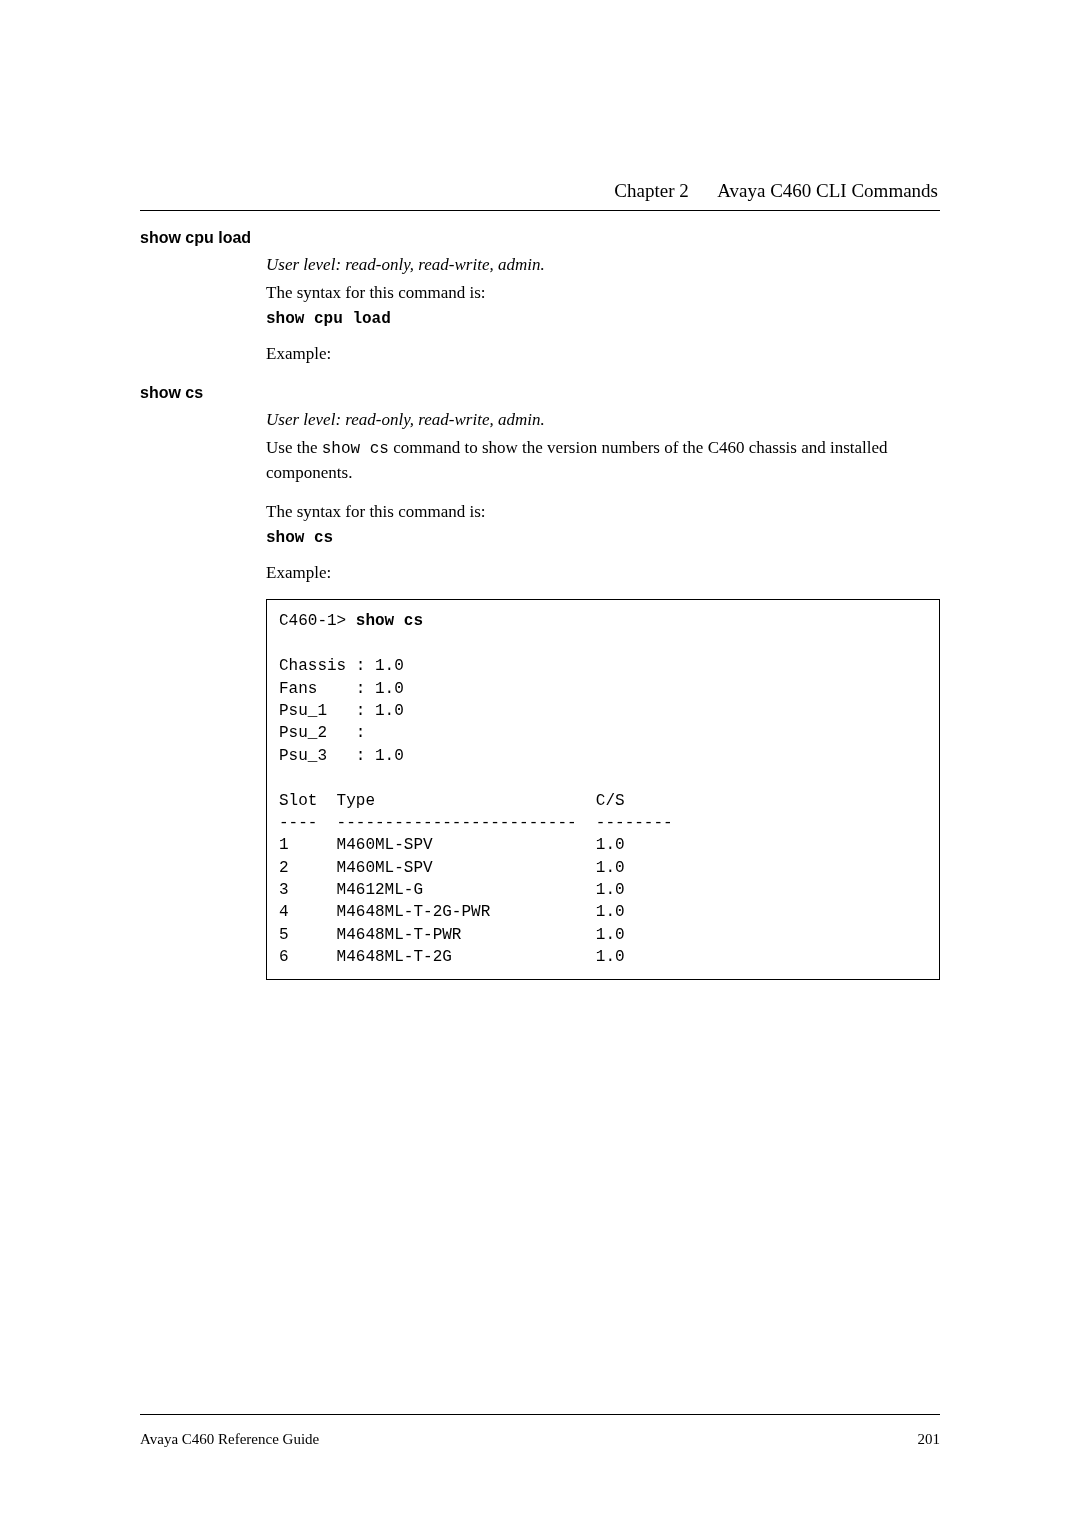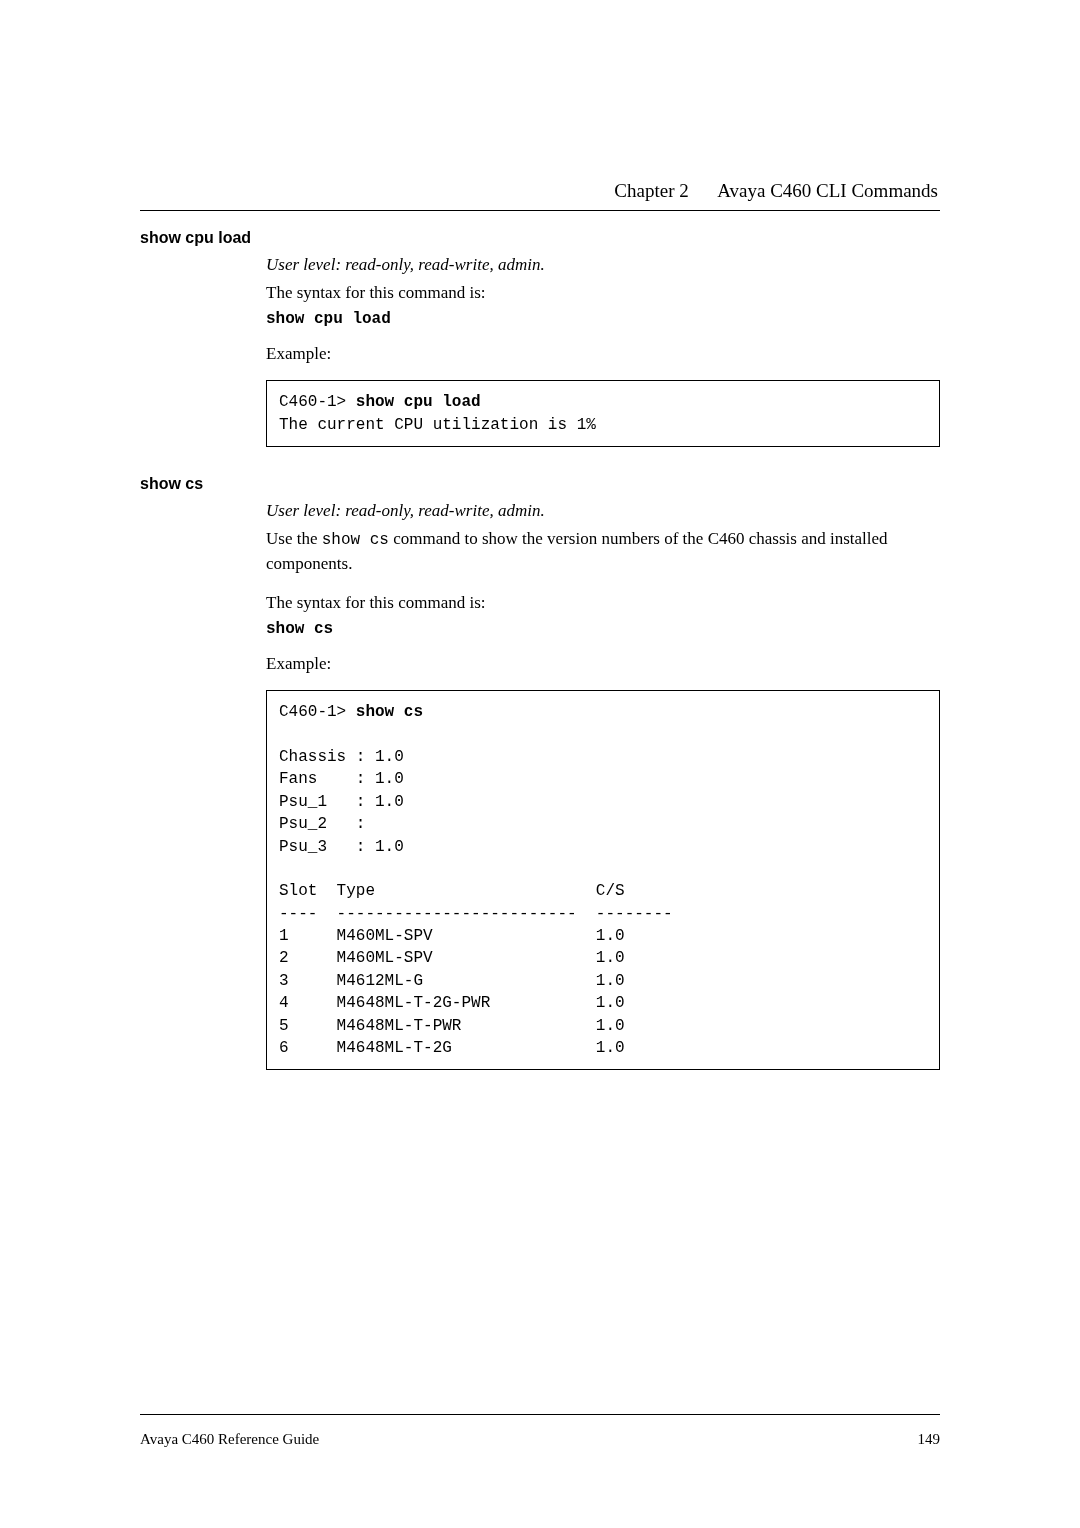--- a/index.html
+++ b/index.html
@@ -91,22 +91,20 @@
     <span>Chapter 2</span>&nbsp;&nbsp;&nbsp;&nbsp;&nbsp;&nbsp;<span>Avaya C460 CLI Commands</span>
   </div>
   <div class="header-line"></div>
 
   <div class="section-heading">show cpu load</div>
   <div class="body-indent">
     <div class="italic-line">User level: read-only, read-write, admin.</div>
     <div class="body-text" style="margin-bottom:2px;">The syntax for this command is:</div>
     <div class="bold-mono syntax-cmd">show cpu load</div>
     <div class="body-text">Example:</div>
-    <div class="code-box"><span>C460-1&gt; </span><span style="font-weight:bold">show cpu load</span><span>
-The current CPU utilization is 1%</span></div>
   </div>
 
   <div class="section-heading">show cs</div>
   <div class="body-indent">
     <div class="italic-line">User level: read-only, read-write, admin.</div>
     <div class="body-text">
       <span>Use the </span><span class="mono">show cs</span><span> command to show the version numbers of the C460 chassis and installed components.</span>
     </div>
     <div class="body-text" style="margin-bottom:2px;">The syntax for this command is:</div>
     <div class="bold-mono syntax-cmd">show cs</div>
@@ -125,14 +123,14 @@
 2     M460ML-SPV                 1.0
 3     M4612ML-G                  1.0
 4     M4648ML-T-2G-PWR           1.0
 5     M4648ML-T-PWR              1.0
 6     M4648ML-T-2G               1.0</span></div>
   </div>
 </div>
 
 <div class="footer">
   <span>Avaya C460 Reference Guide</span>
-  <span>149</span>
+  <span>201</span>
 </div>
 
 </body></html>

